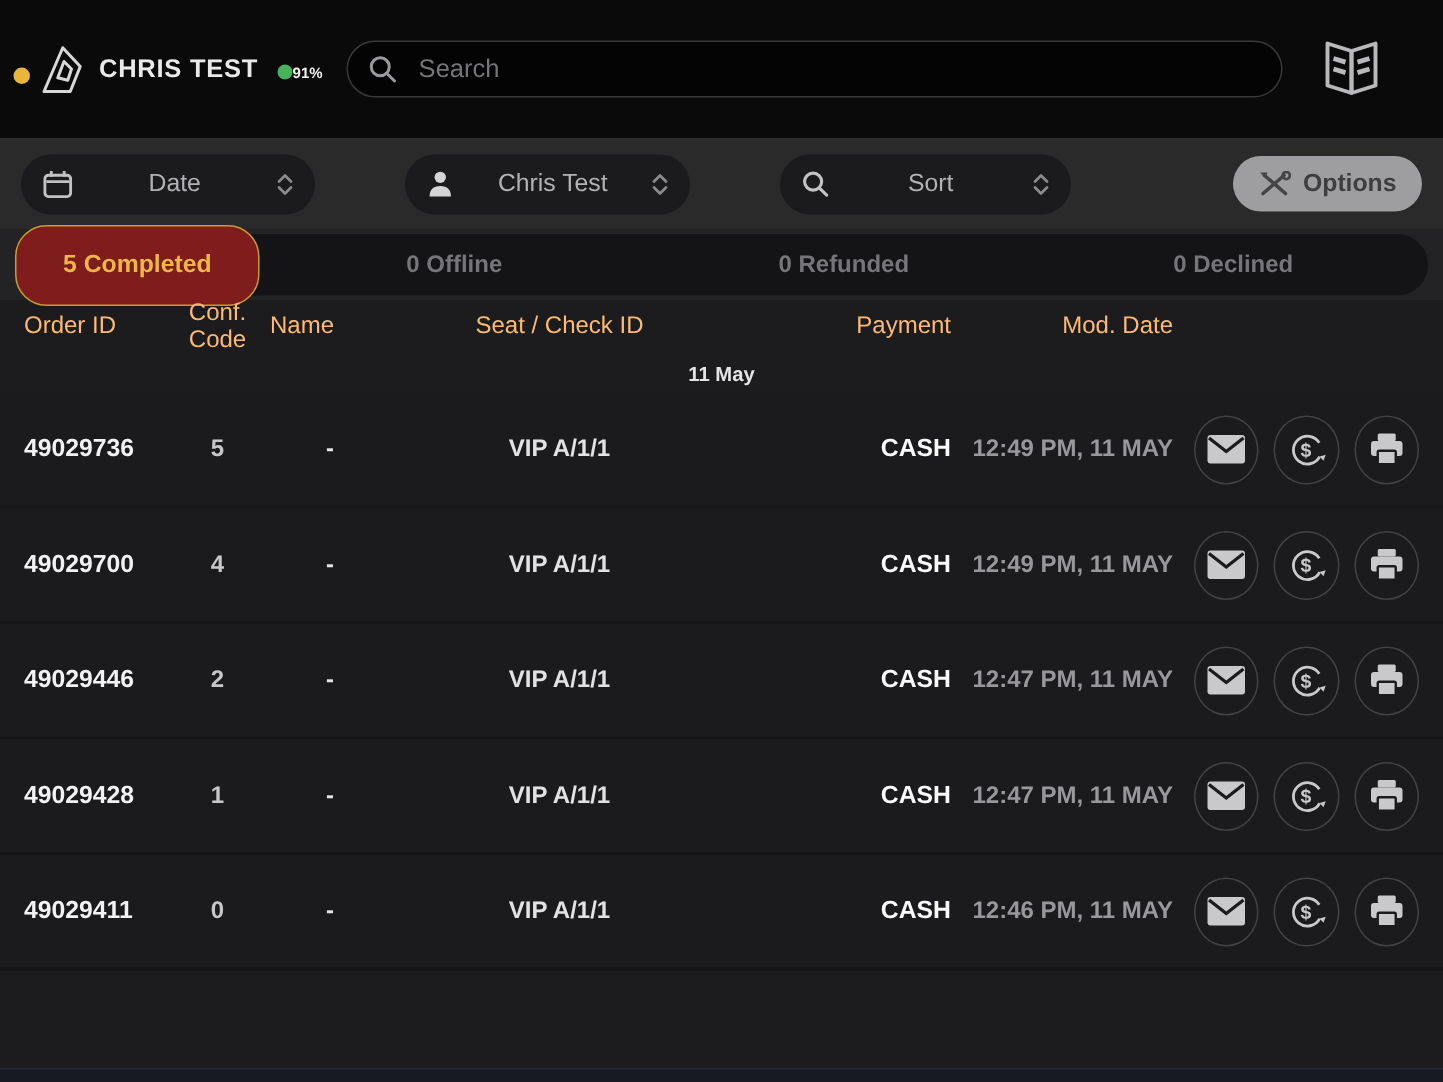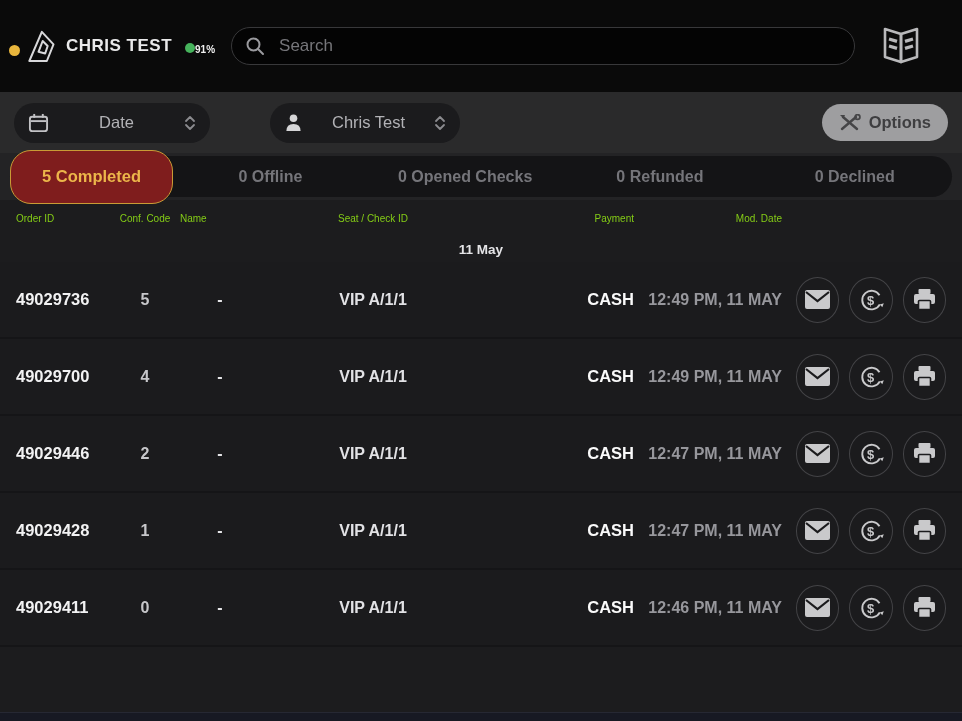--- a/index.html
+++ b/index.html
@@ -32,21 +32,21 @@
     color:#3e3e40;font-weight:bold;font-size:16.5px;display:flex;align-items:center;gap:8px;padding:0 17px;}
   
   .tabband{height:47px;background:#232325;display:flex;align-items:center;padding:0 10px;box-sizing:border-box;}
   .tabs{flex:1;height:41px;background:#141416;border-radius:21px;display:flex;align-items:center;}
   .tab-active{height:54px;border-radius:21px;border:1.5px solid #c99b35;background:#7f1d1d;
     color:#ecb64a;font-weight:bold;font-size:16.5px;padding:0 31px;display:flex;align-items:center;
     box-sizing:border-box;cursor:pointer;white-space:nowrap;text-align:center;}
   .tab{flex:1;text-align:center;color:#75757a;font-weight:bold;font-size:16px;cursor:pointer;white-space:nowrap;}
   
   .grid{display:grid;grid-template-columns:94px 70px 80px 1fr 148px 162px 166px;padding-left:16px;align-items:center;}
-  .thead{height:36px;color:#84cc16;font-size:10px;}
+  .thead{height:36px;color:#fdba74;font-size:16px;}
   .th-conf{text-align:center;}
   .th-seat{text-align:center;}
   .th-payment{text-align:right;}
   .th-moddate{text-align:right;padding-right:14px;}
   .datesep{height:26px;display:flex;align-items:center;justify-content:center;
     color:#e4e4e7;font-size:13.5px;font-weight:bold;}
   .row{height:75px;border-bottom:2px solid #151517;background:#1b1b1d;}
   .c-order{color:#f2f2f3;font-weight:bold;font-size:16.5px;}
   .c-conf{color:#c7c7ca;font-weight:bold;font-size:16px;text-align:center;}
   .c-name{color:#e5e5e7;font-weight:bold;font-size:16px;text-align:center;}
@@ -121,38 +121,50 @@
       <path d="M2.5 19 Q2.5 11.5 10 11.5 Q17.5 11.5 17.5 19 Z" fill="#d5d5d7"></path>
     </svg>
     <span class="p-label">Chris Test</span>
     <svg width="12" height="16" viewBox="0 0 12 16">
       <g fill="none" stroke="#8b8b8f" stroke-width="1.8" stroke-linecap="round" stroke-linejoin="round">
         <path d="M2 6 L6 2 L10 6"></path>
           <path d="M2 10 L6 14 L10 10"></path>
       </g>
     </svg>
   </button>
+  <button class="pill pill-sort">
+    <svg width="19" height="19" viewBox="0 0 20 20">
+      <circle cx="8.5" cy="8.5" r="6" fill="none" stroke="#c2c2c5" stroke-width="2.2"></circle>
+      <line x1="13" y1="13" x2="18" y2="18" stroke="#c2c2c5" stroke-width="2.2" stroke-linecap="round"></line>
+    </svg>
+    <span class="p-label">Sort</span>
+    <svg width="12" height="16" viewBox="0 0 12 16">
+      <g fill="none" stroke="#8b8b8f" stroke-width="1.8" stroke-linecap="round" stroke-linejoin="round">
+        <path d="M2 6 L6 2 L10 6"></path>
+          <path d="M2 10 L6 14 L10 10"></path>
+      </g>
+    </svg>
+  </button>
   <button class="options-btn">
     <svg width="22" height="18" viewBox="0 0 22 18">
       <g stroke="#454547" stroke-width="2.4" stroke-linecap="round">
         <line x1="3" y1="15" x2="17" y2="3"></line>
         <line x1="4" y1="3" x2="18" y2="15"></line>
       </g>
       <path d="M1 1 L6 1 L4.5 4.5 Z" fill="#454547"></path>
       <circle cx="18.5" cy="3" r="2.4" fill="none" stroke="#454547" stroke-width="1.8"></circle>
     </svg>
     <span>Options</span>
   </button>
 </div>
 
 <div class="tabband">
   <div class="tabs">
     <div class="tab-active">5 Completed</div>
     <div class="tab">0 Offline</div>
-    <div class="tab">0 Opened Checks</div>
     <div class="tab">0 Refunded</div>
     <div class="tab">0 Declined</div>
   </div>
 </div>
 
 <div class="grid thead">
   <span>Order ID</span>
   <span class="th-conf">Conf. Code</span>
   <span>Name</span>
   <span class="th-seat">Seat / Check ID</span>

